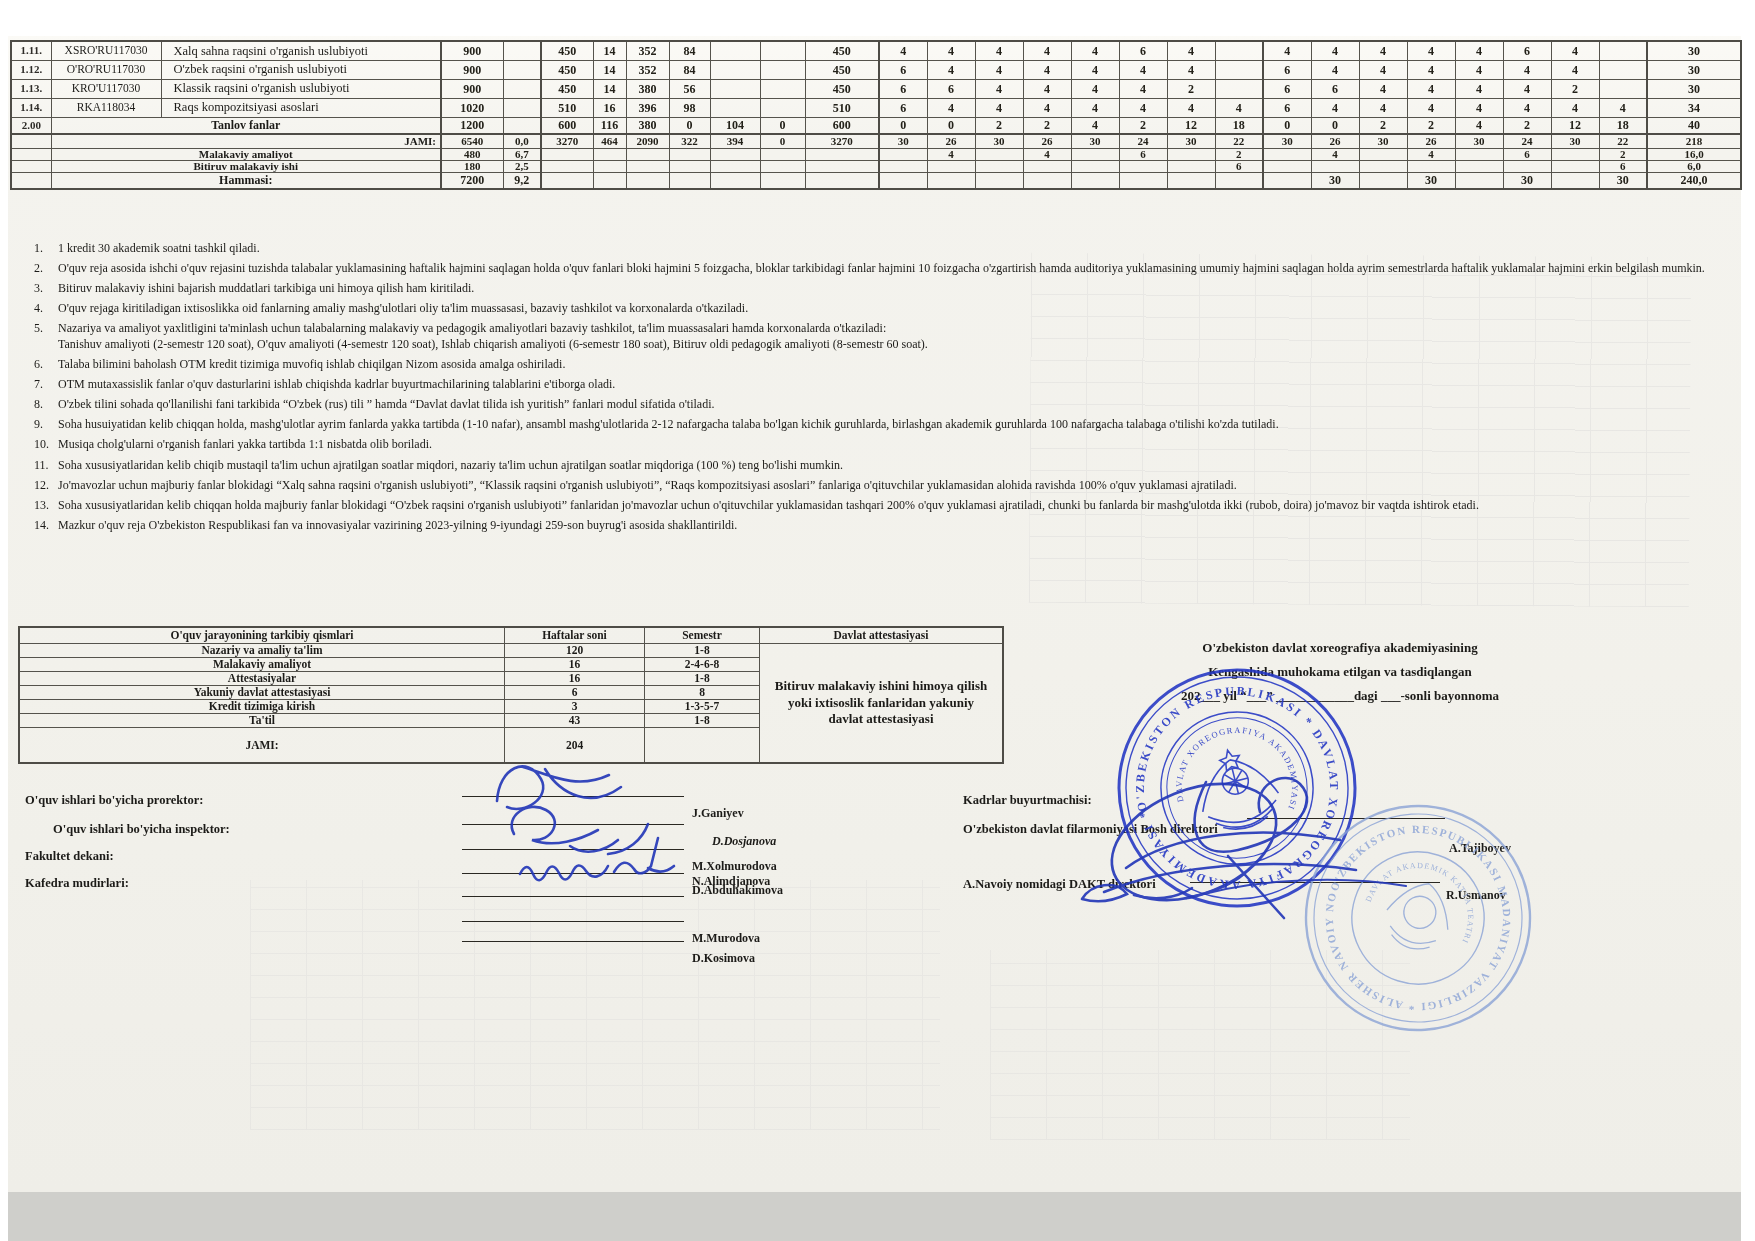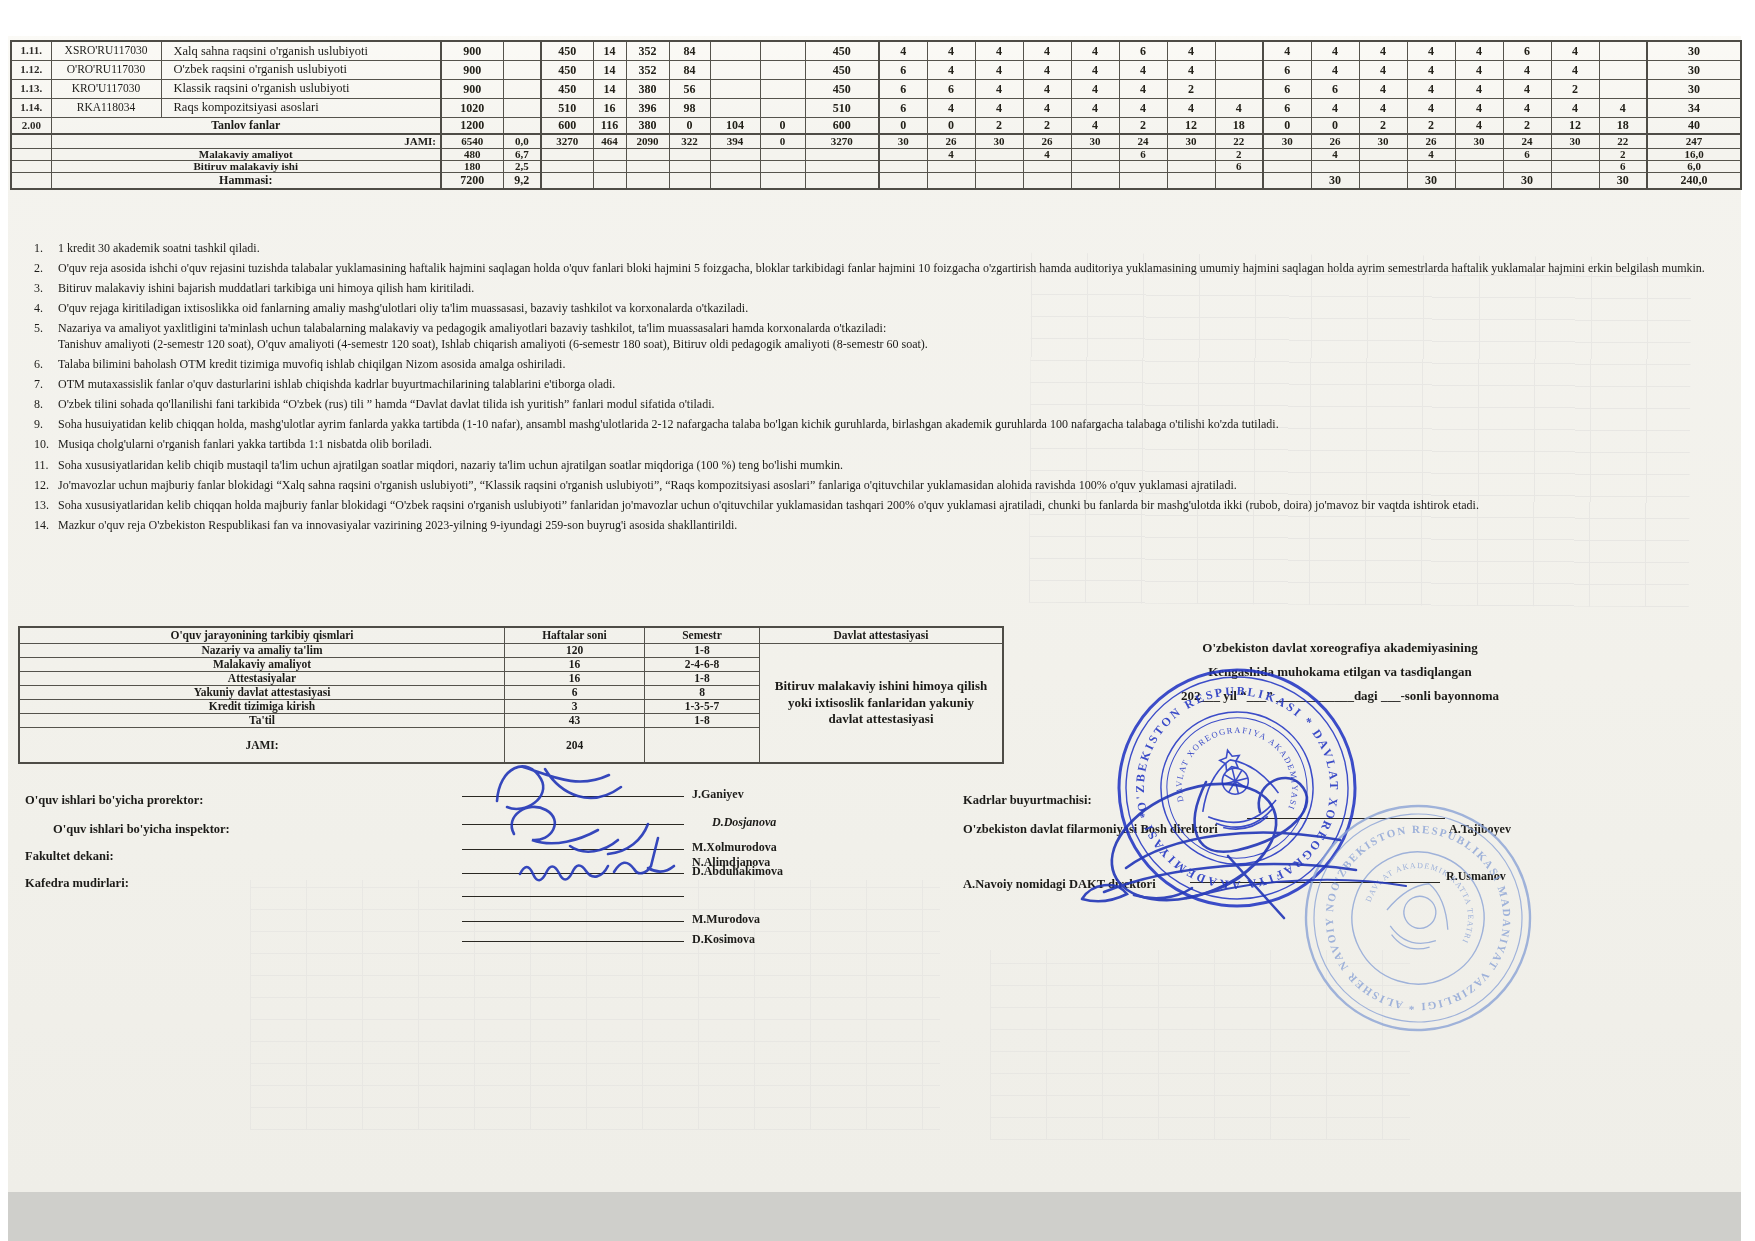--- a/index.html
+++ b/index.html
@@ -37,21 +37,21 @@
   #summary-table{position:absolute;left:18px;top:626px;width:965px;border:2px solid #4e4c46;}
   #summary-table td,#summary-table th{border:1px solid #55534c;padding:0 2px;text-align:center;
        vertical-align:middle;font-size:11.5px;font-weight:bold;line-height:1.05;}
   #summary-table .att{font-size:13px;font-weight:bold;line-height:1.25;padding:10px 14px;}
   
   #approval{position:absolute;left:1060px;top:641px;width:560px;text-align:center;
             font-weight:bold;font-size:13px;line-height:1;}
   #approval div{margin-bottom:11px;}
   
   .lbl{position:absolute;font-weight:bold;font-size:12.5px;white-space:nowrap;}
-  .sname{position:absolute;font-weight:bold;font-size:12px;white-space:nowrap;}
+  .sname{position:absolute;font-weight:bold;font-size:12px;white-space:nowrap;margin-top:19px;}
   .sline{position:absolute;border-bottom:1.5px solid #2a2822;}
   svg{position:absolute;overflow:visible;}
   .stamp-wrap{pointer-events:none;}
 </style>
 </head>
 <body>
 
 <div id="page">
   <div id="paper"></div>
 
@@ -267,21 +267,21 @@
           <td class="v">30</td>
           <td class="v">22</td>
           <td class="v bL2">30</td>
           <td class="v">26</td>
           <td class="v">30</td>
           <td class="v">26</td>
           <td class="v">30</td>
           <td class="v">24</td>
           <td class="v">30</td>
           <td class="v">22</td>
-          <td class="v bL2">247</td>
+          <td class="v bL2">218</td>
         </tr>
         <tr class="small" style="height: 12px;">
           <td class="num"></td>
           <td class="mlabel" colspan="2">Malakaviy amaliyot</td>
           <td class="v bL2">480</td>
           <td class="v">6,7</td>
           <td class="v bL2"></td>
           <td class="v"></td>
           <td class="v"></td>
           <td class="v"></td>

